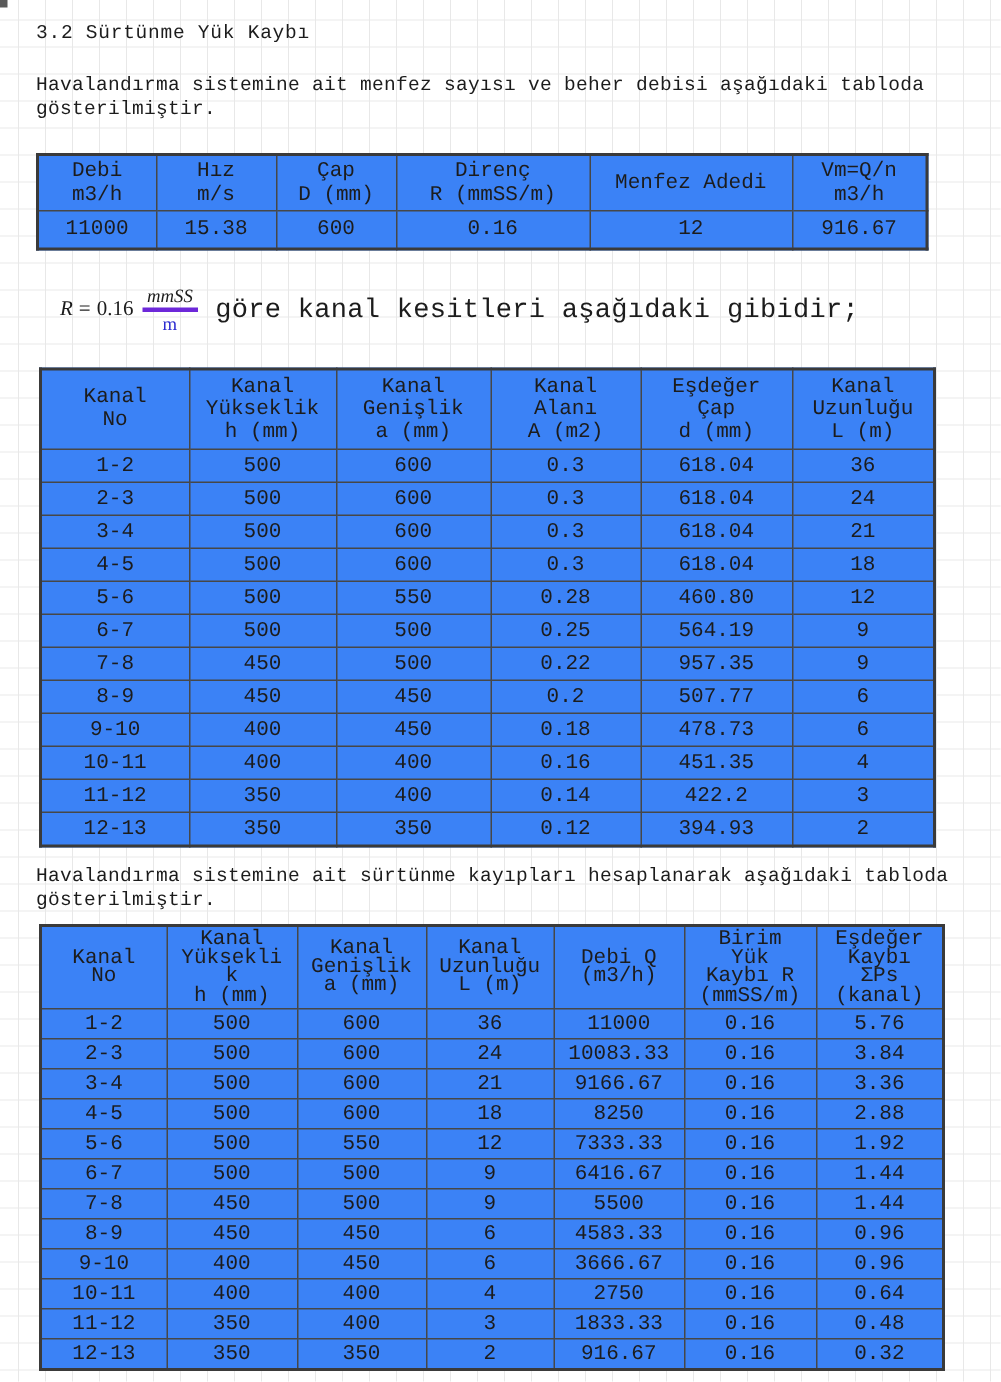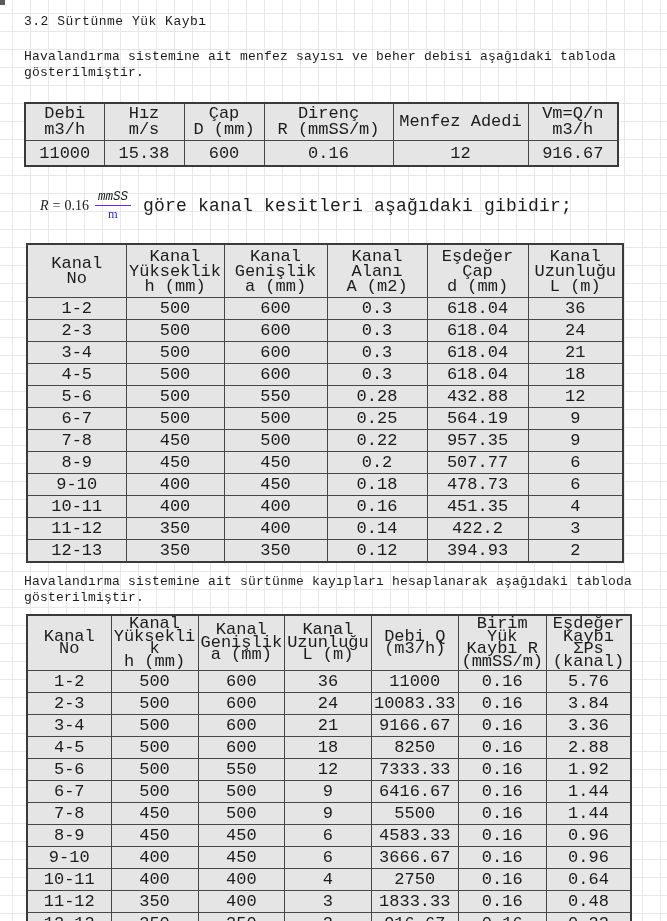--- a/index.html
+++ b/index.html
@@ -33,23 +33,23 @@
     margin: 20px 0 0 24px;
     font-size: 13px; line-height: 16px;
     white-space: pre-line;
     letter-spacing: 0.2px;
   }
 
   table.doc-table {
     border-collapse: collapse;
     table-layout: fixed;
     margin-left: 24px;
-    background: #e5e5e5;
+    background: #3b82f6;
     border: 2px solid #3a3a3a;
-    font-size: 17px;
+    font-size: 14px;
   }
   table.doc-table th, table.doc-table td {
     border: 1px solid #474747;
     text-align: center;
     vertical-align: middle;
     font-weight: normal;
     padding: 1px 2px;
     overflow: hidden;
   }
   
@@ -83,23 +83,22 @@
     display: inline-block;
     text-align: center;
     margin: 0 2px 0 6px;
     font-size: 12.5px;
     line-height: 14px;
     vertical-align: middle;
   }
   .frac .num {
     display: block;
     font-style: italic;
-    border-bottom: 1px solid #6d28d9;
+    border-bottom: 3px solid #6d28d9;
     padding: 0 3px 1px 3px;
-    font-family: Liberation Mono, monospace;
   }
   .frac .den { display: block; color: #2b2bd0; padding-top: 1px; }
   .formula-caption {
     margin-left: 10px;
     font-size: 18px;
     letter-spacing: 0.2px;
   }
 </style>
 </head>
 <body>
@@ -247,21 +246,21 @@
           <td>600</td>
           <td>0.3</td>
           <td>618.04</td>
           <td>18</td>
         </tr>
         <tr>
           <td>5-6</td>
           <td>500</td>
           <td>550</td>
           <td>0.28</td>
-          <td>432.88</td>
+          <td>460.80</td>
           <td>12</td>
         </tr>
         <tr>
           <td>6-7</td>
           <td>500</td>
           <td>500</td>
           <td>0.25</td>
           <td>564.19</td>
           <td>9</td>
         </tr>

